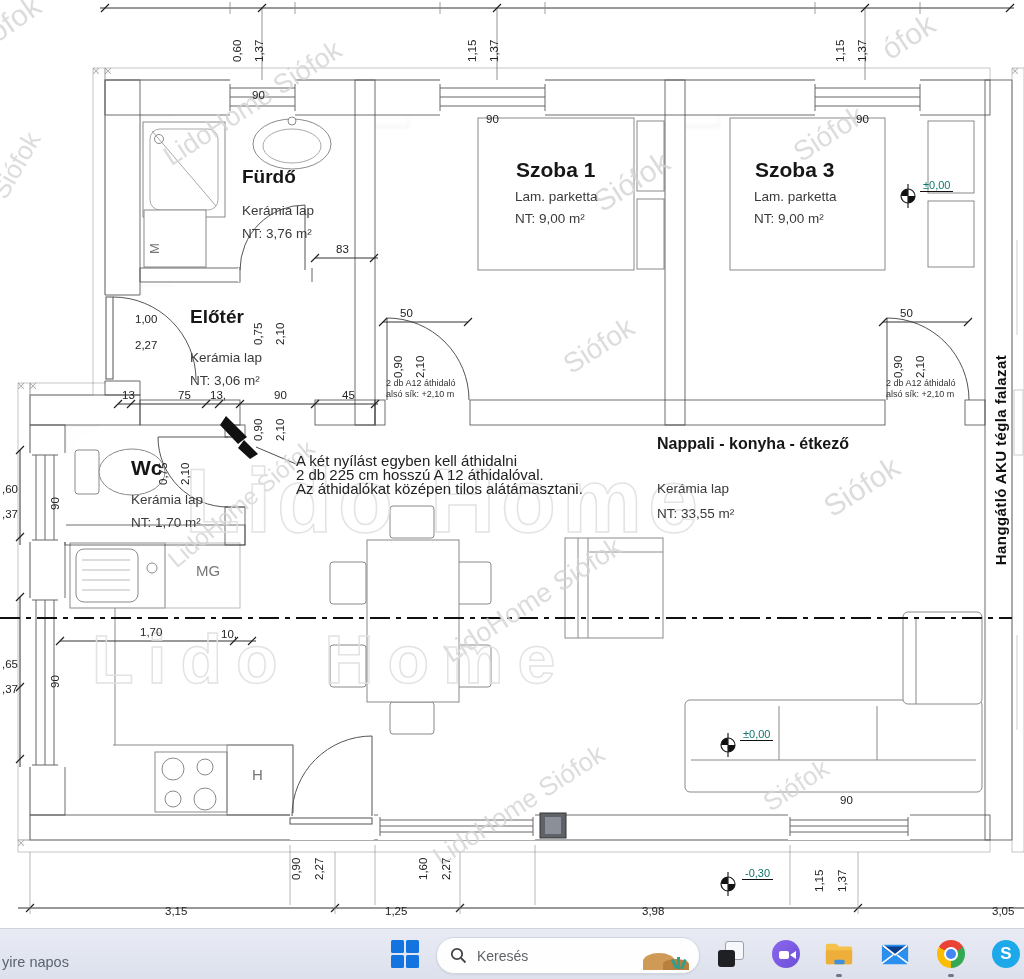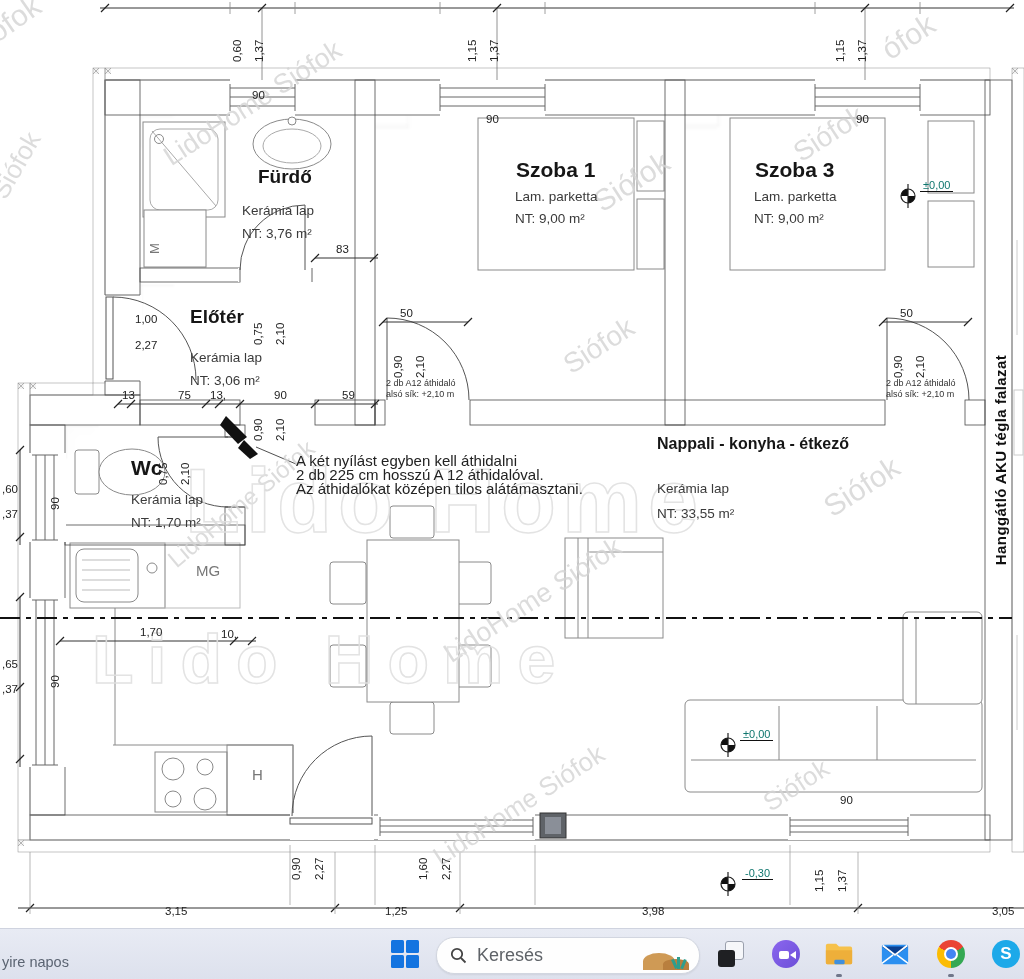--- a/index.html
+++ b/index.html
@@ -23,21 +23,21 @@
   
   .taskbar{position:absolute;left:0;top:928px;width:1024px;height:51px;
            background:linear-gradient(180deg,#e8ebf4,#dde1ed);border-top:1px solid #cfd3df;box-sizing:border-box;}
   .tb-weather{position:absolute;left:2px;top:25px;font-size:14.5px;color:#5b6472;}
   .tb-start{position:absolute;left:391px;top:11px;width:28px;height:28px;display:grid;
             grid-template-columns:13px 13px;grid-template-rows:13px 13px;gap:2px;cursor:pointer;}
   .tb-start div{background:#1374e0;border-radius:1.5px;}
   .tb-search{position:absolute;left:436px;top:8px;width:262px;height:35px;background:#fefefe;
              border:1px solid #d2d6e0;border-radius:18px;box-shadow:0 1px 2px rgba(0,0,0,.07);
              display:flex;align-items:center;overflow:hidden;}
-  .tb-search input{border:none;outline:none;background:transparent;font-size:18px;color:#ef4444;
+  .tb-search input{border:none;outline:none;background:transparent;font-size:14px;color:#ef4444;
                    font-family:"Liberation Sans",sans-serif;width:140px;}
   .tb-search input::placeholder{color:#5f6368;opacity:1;}
   .mag{margin:0 8px 0 13px;flex:0 0 auto;}
   .weather-art{position:relative;margin-left:auto;margin-right:4px;width:54px;height:30px;flex:0 0 auto;}
   .dune1{position:absolute;left:2px;bottom:1px;width:32px;height:17px;background:#cf9a55;
          border-radius:55% 55% 0 0;}
   .dune2{position:absolute;left:22px;bottom:1px;width:26px;height:11px;background:#b97f3e;
          border-radius:55% 55% 0 0;}
   .plant{position:absolute;left:36px;bottom:2px;width:2.5px;height:12px;background:#2f9e8e;}
   .plant.p2{left:41px;transform:rotate(22deg);height:10px;}
@@ -274,21 +274,21 @@
 <div class="wm" style="left:-20px;top:150px;transform:rotate(-60deg);font-size:26px;">Siófok</div>
 <div class="wm" style="left:560px;top:330px;font-size:28px;">Siófok</div>
 <div class="wm" style="left:820px;top:470px;font-size:30px;">Siófok</div>
 <div class="wm" style="left:150px;top:490px;font-size:24px;transform:rotate(-40deg);">LidoHome Siófok</div>
 <div class="wm" style="left:430px;top:585px;">LidoHome Siófok</div>
 <div class="wm" style="left:420px;top:790px;font-size:26px;">LidoHome Siófok</div>
 <div class="wm" style="left:760px;top:770px;font-size:26px;">Siófok</div>
 <div class="wm-big" style="left:185px;top:450px;font-size:90px;letter-spacing:6px;">Lido Home</div>
 <div class="wm-big" style="left:92px;top:620px;font-size:68px;letter-spacing:14px;">Lido Home</div>
 
-<div class="room-name" style="left:258px;top:166px;font-size:19px;">Fürdő</div>
+<div class="room-name" style="left:242px;top:166px;font-size:19px;">Fürdő</div>
 <div class="room-sub" style="left:242px;top:203px;">Kerámia lap</div>
 <div class="room-sub" style="left:242px;top:226px;">NT: 3,76 m²</div>
 
 <div class="room-name" style="left:516px;top:158px;font-size:21px;">Szoba 1</div>
 <div class="room-sub" style="left:515px;top:189px;">Lam. parketta</div>
 <div class="room-sub" style="left:515px;top:211px;">NT: 9,00 m²</div>
 
 <div class="room-name" style="left:755px;top:158px;font-size:21px;">Szoba 3</div>
 <div class="room-sub" style="left:754px;top:189px;">Lam. parketta</div>
 <div class="room-sub" style="left:754px;top:211px;">NT: 9,00 m²</div>
@@ -345,21 +345,21 @@
 <div class="dim" style="left:135px;top:312px;">1,00</div>
 <div class="dim" style="left:135px;top:338px;">2,27</div>
 
 <div class="dim dimv" style="left:265px;top:331px;">0,75</div>
 <div class="dim dimv" style="left:287px;top:331px;">2,10</div>
 
 <div class="dim" style="left:122px;top:388px;">13</div>
 <div class="dim" style="left:178px;top:388px;">75</div>
 <div class="dim" style="left:210px;top:388px;">13,</div>
 <div class="dim" style="left:274px;top:388px;">90</div>
-<div class="dim" style="left:342px;top:388px;">59</div>
+<div class="dim" style="left:342px;top:388px;">45</div>
 
 <div class="dim dimv" style="left:265px;top:427px;">0,90</div>
 <div class="dim dimv" style="left:287px;top:427px;">2,10</div>
 
 <div class="dim dimv" style="left:170px;top:471px;">0,75</div>
 <div class="dim dimv" style="left:192px;top:471px;">2,10</div>
 <div class="dim dimv" style="left:62px;top:496px;">90</div>
 <div class="dim dimv" style="left:62px;top:674px;">90</div>
 
 <div class="dim" style="left:2px;top:482px;">,60</div>

